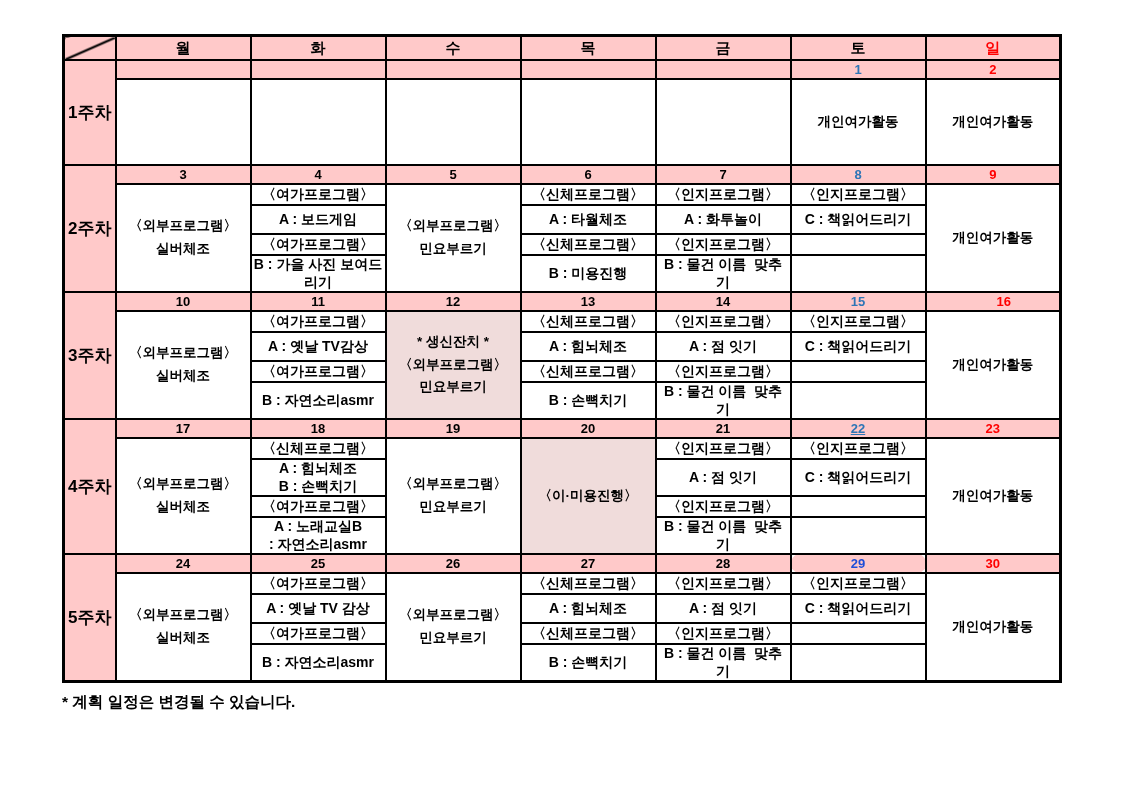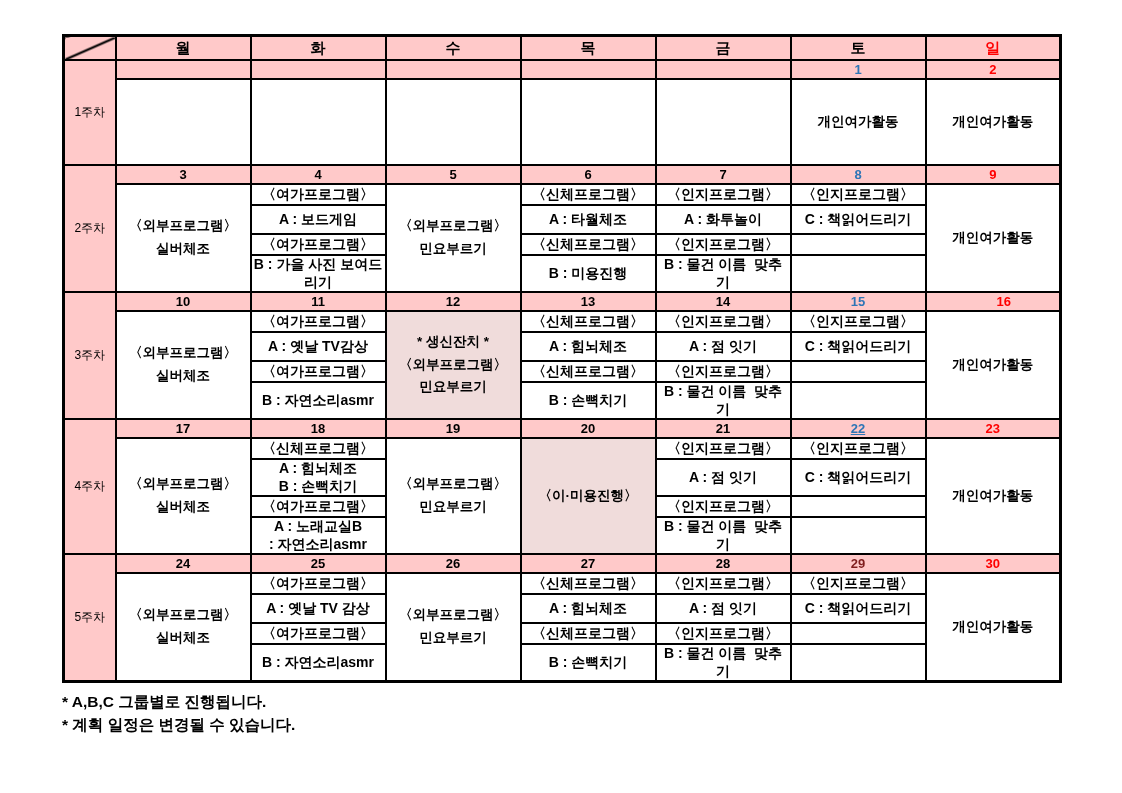--- a/index.html
+++ b/index.html
@@ -37,22 +37,22 @@
       #000 calc(50% + 0.6px),
       transparent calc(50% + 1.6px));
   }
   th.day{
     background:var(--pink,#ffc9c9);
     font-size:15px;
     height:22px;
   }
   th.week{
     background:var(--pink,#ffc9c9);
-    font-size:12px;
-    font-weight:normal;
+    font-size:17px;
+    font-weight:bold;
   }
   td.date{
     background:var(--pink,#ffc9c9);
     font-size:13px;
     height:17px;
     line-height:1;
   }
   tr.sub-head td{height:19px;}
   tr.sub-body td{height:27px;}
   tr.wk1-body td{height:84px;}
@@ -257,21 +257,21 @@
           <td class="cell">B : 물건 이름  맞추기</td>
           <td class="cell"></td>
         </tr>
         <tr>
           <th class="week" rowspan="5">5주차</th>
           <td class="date">24</td>
           <td class="date">25</td>
           <td class="date">26</td>
           <td class="date">27</td>
           <td class="date">28</td>
-          <td class="date" style="color: #7f1d1d;">29</td>
+          <td class="date" style="color: #1d4ed8; border-radius: 9px;">29</td>
           <td class="date" style="color: rgb(255, 0, 0);">30</td>
         </tr>
         <tr class="sub-head">
           <td rowspan="4" class="merged">
             <div>〈외부프로그램〉</div>
             <div>실버체조</div>
           </td>
           <td class="cell">〈여가프로그램〉</td>
           <td rowspan="4" class="merged">
             <div>〈외부프로그램〉</div>
@@ -299,16 +299,15 @@
         <tr class="sub-body">
           <td class="cell">B : 자연소리asmr</td>
           <td class="cell">B : 손뼉치기</td>
           <td class="cell">B : 물건 이름  맞추기</td>
           <td class="cell"></td>
         </tr>
       </tbody>
   </table>
 
   <div class="notes">
-    <div>* A,B,C 그룹별로 진행됩니다.</div>
     <div>* 계획 일정은 변경될 수 있습니다.</div>
   </div>
 </div>
 
 </body></html>

